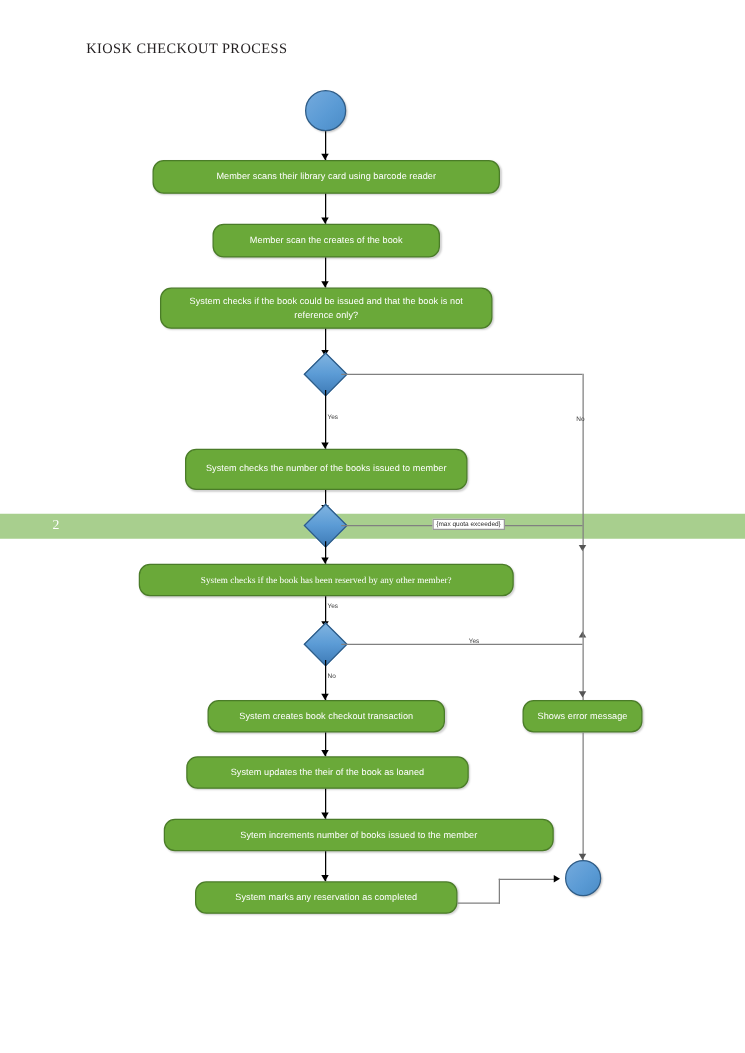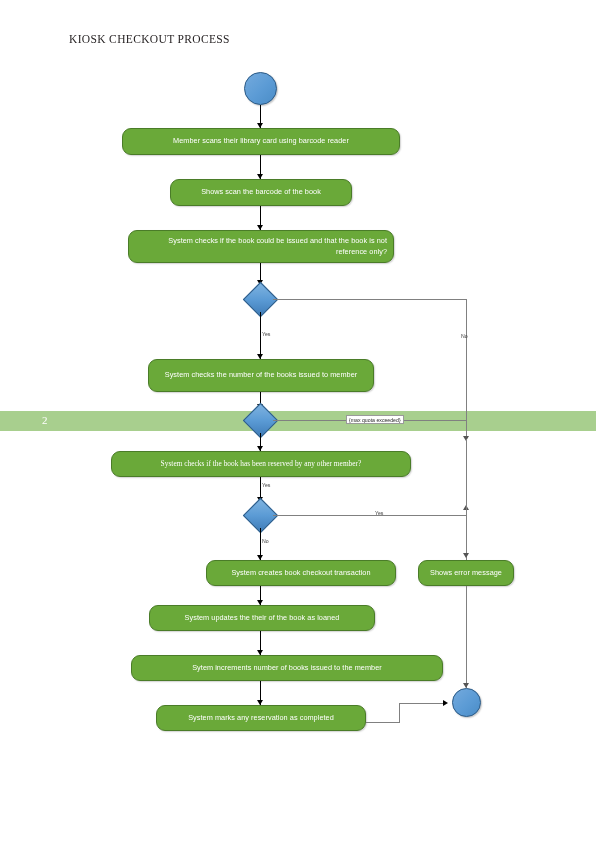--- a/index.html
+++ b/index.html
@@ -51,21 +51,21 @@
     box-sizing: border-box;
     background: #6aa939;
     border: 1px solid #4a7c28;
     border-radius: 9px;
     color: #ffffff;
     font-size: 7.3px;
     letter-spacing: 0.05px;
     display: flex;
     align-items: center;
     justify-content: center;
-    text-align: right;
+    text-align: center;
     line-height: 1.45;
     padding: 2px 6px;
     box-shadow: 1px 1px 1.5px rgba(0,0,0,0.18);
   }
 
   
   .circle-node {
     position: absolute;
     box-sizing: border-box;
     border-radius: 50%;
@@ -155,21 +155,21 @@
   <div class="circle-node" style="left:244px; top:72px; width:33px; height:33px;"></div>
 
   <div class="vline" style="left:260px; top:105px; height:23px;"></div>
   <div class="arrow-down" style="left:257px; top:123px;"></div>
 
   <div class="node" style="left:122px; top:128px; width:278px; height:27px;">Member scans their library card using barcode reader</div>
 
   <div class="vline" style="left:260px; top:155px; height:24px;"></div>
   <div class="arrow-down" style="left:257px; top:174px;"></div>
 
-  <div class="node" style="left:170px; top:179px; width:182px; height:27px;">Shows scan the barcode of the book</div>
+  <div class="node" style="left:170px; top:179px; width:182px; height:27px;">Member scan the creates of the book</div>
 
   <div class="vline" style="left:260px; top:206px; height:24px;"></div>
   <div class="arrow-down" style="left:257px; top:225px;"></div>
 
   <div class="node" style="left:128px; top:230px; width:266px; height:33px;">System checks if the book could be issued and that the book is not reference only?</div>
 
   <div class="vline" style="left:260px; top:263px; height:22px;"></div>
   <div class="arrow-down" style="left:257px; top:280px;"></div>
 
   <div class="diamond" style="left:248px; top:287px; width:25px; height:25px;"></div>
@@ -213,21 +213,21 @@
 
   <div class="vline" style="left:260px; top:528px; height:32px;"></div>
   <div class="arrow-down" style="left:257px; top:555px;"></div>
   <div class="edge-label" style="left:262px; top:538px;">No</div>
 
   <div class="node" style="left:418px; top:560px; width:96px; height:26px;">Shows error message</div>
 
   <div class="vline thin" style="left:466px; top:586px; height:102px;"></div>
   <div class="arrow-down thin" style="left:463px; top:683px;"></div>
 
-  <div class="node" style="left:166px; top:560px; width:190px; height:26px;margin-left:40px;">System creates book checkout transaction</div>
+  <div class="node" style="left:166px; top:560px; width:190px; height:26px;">System creates book checkout transaction</div>
 
   <div class="vline" style="left:260px; top:586px; height:19px;"></div>
   <div class="arrow-down" style="left:257px; top:600px;"></div>
 
   <div class="node" style="left:149px; top:605px; width:226px; height:26px;">System updates the their of the book as loaned</div>
 
   <div class="vline" style="left:260px; top:631px; height:24px;"></div>
   <div class="arrow-down" style="left:257px; top:650px;"></div>
 
   <div class="node" style="left:131px; top:655px; width:312px; height:26px;">Sytem increments number of books issued to the member</div>

